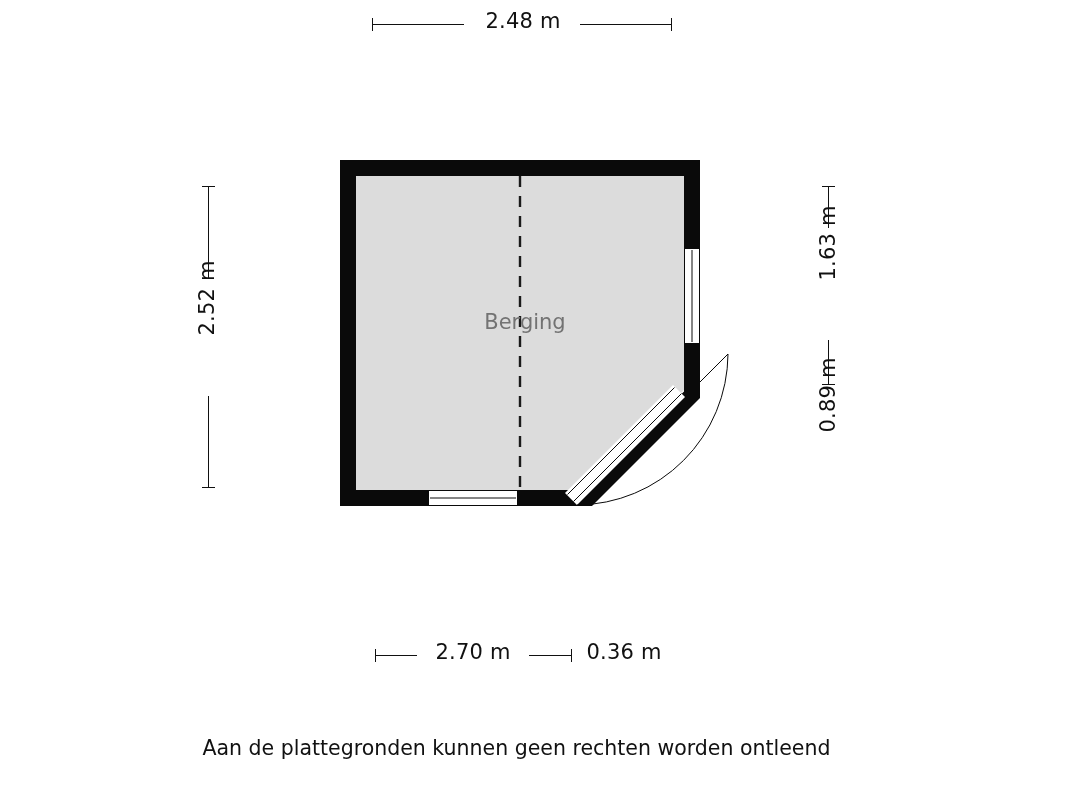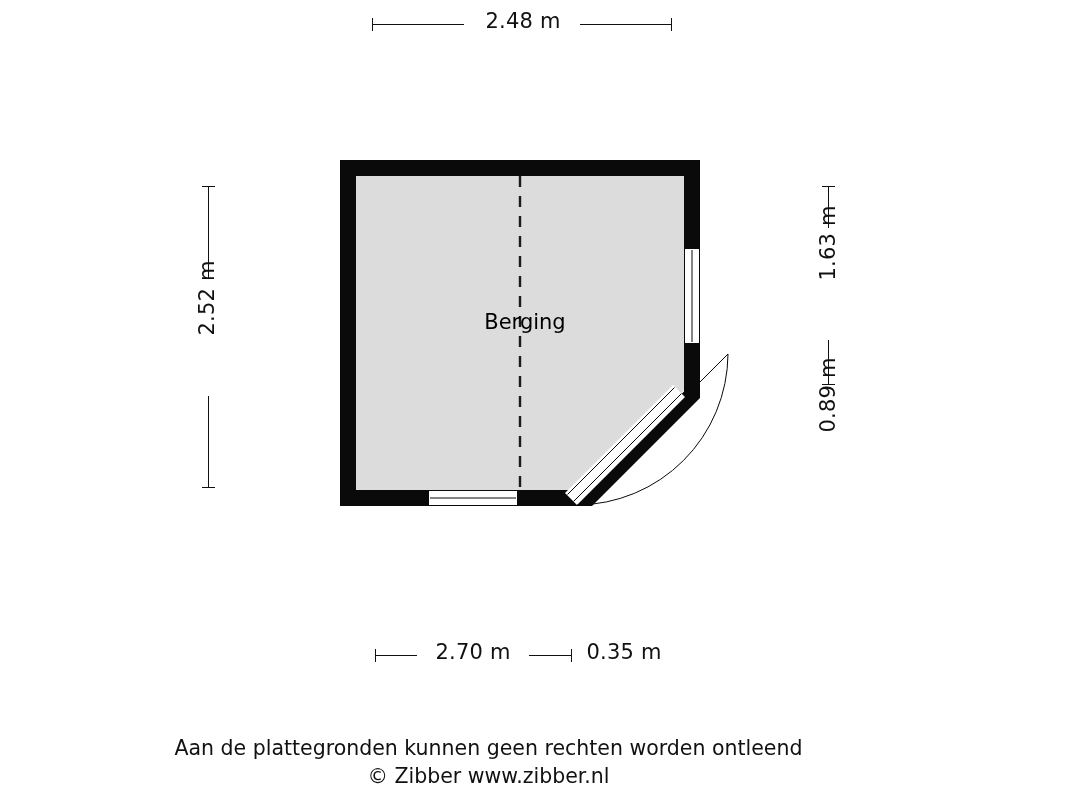--- a/index.html
+++ b/index.html
@@ -60,33 +60,33 @@
     position: absolute;
     left: 340px;
     top: 160px;
     width: 400px;
     height: 370px;
   }
 
   
   .room-label {
     font-size: 21px;
-    color: #000000;
+    color: #737373;
     white-space: nowrap;
   }
 
   
   .footer {
     position: absolute;
     width: 100%;
     text-align: center;
     font-size: 20.5px;
     color: #111111;
   }
-  .footer.line1 { top: 736px; }
+  .footer.line1 { top: 736px; margin-left: 28px; }
   .footer.line2 { top: 764px; }
 </style>
 </head>
 <body>
 
 <div id="stage">
 
   <div class="abs" style="left:372px; top:24px; width:300px; height:2px;">
     <div class="abs dim-line-h" style="left:0; top:0; width:300px;"></div>
     <div class="abs tick-v" style="left:0; top:-6px;"></div>
@@ -126,21 +126,21 @@
     <div class="abs tick-v" style="left:196px; top:-6px;"></div>
     <div class="abs" style="left:42px; top:-13px; width:112px; height:26px; background:#ffffff;"></div>
     <div class="abs dim-label" style="left:44px; top:-15px; width:108px; text-align:center;">2.70 m</div>
   </div>
 
   <div class="abs" style="left:572px; top:655px; width:104px; height:2px;">
     <div class="abs dim-line-h" style="left:0; top:0; width:104px;"></div>
     <div class="abs tick-v small" style="left:0; top:-4px;"></div>
     <div class="abs tick-v small" style="left:103px; top:-4px;"></div>
     <div class="abs" style="left:0; top:-13px; width:104px; height:26px; background:#ffffff;"></div>
-    <div class="abs dim-label" style="left:0px; top:-15px; width:104px; text-align:center;">0.35 m</div>
+    <div class="abs dim-label" style="left:0px; top:-15px; width:104px; text-align:center;">0.36 m</div>
   </div>
 
   <div id="plan">
     <svg width="400" height="370" viewBox="0 0 400 370">
 
       <polygon points="16,16 344,16 344,230 326,248 246,330 16,330" fill="#dcdcdc" stroke="none"></polygon>
 
       <path fill="#0a0a0a" fill-rule="evenodd" d="M 0,0 L 360,0 L 360,238 L 252,346 L 0,346 Z
                M 16,16 L 344,16 L 344,231.4 L 245.4,330 L 16,330 Z"></path>
 
@@ -162,15 +162,14 @@
 
       <line x1="180" y1="16" x2="180" y2="330" stroke="#1a1a1a" stroke-width="2.4" stroke-dasharray="11 9"></line>
 
       <foreignObject x="100" y="150" width="170" height="34">
         <div xmlns="http://www.w3.org/1999/xhtml" class="room-label" style="width:170px; text-align:center; font-family:'DejaVu Sans', sans-serif;">Berging</div>
       </foreignObject>
     </svg>
   </div>
 
   <div class="footer line1">Aan de plattegronden kunnen geen rechten worden ontleend</div>
-  <div class="footer line2">© Zibber www.zibber.nl</div>
 
 </div>
 
 </body></html>

